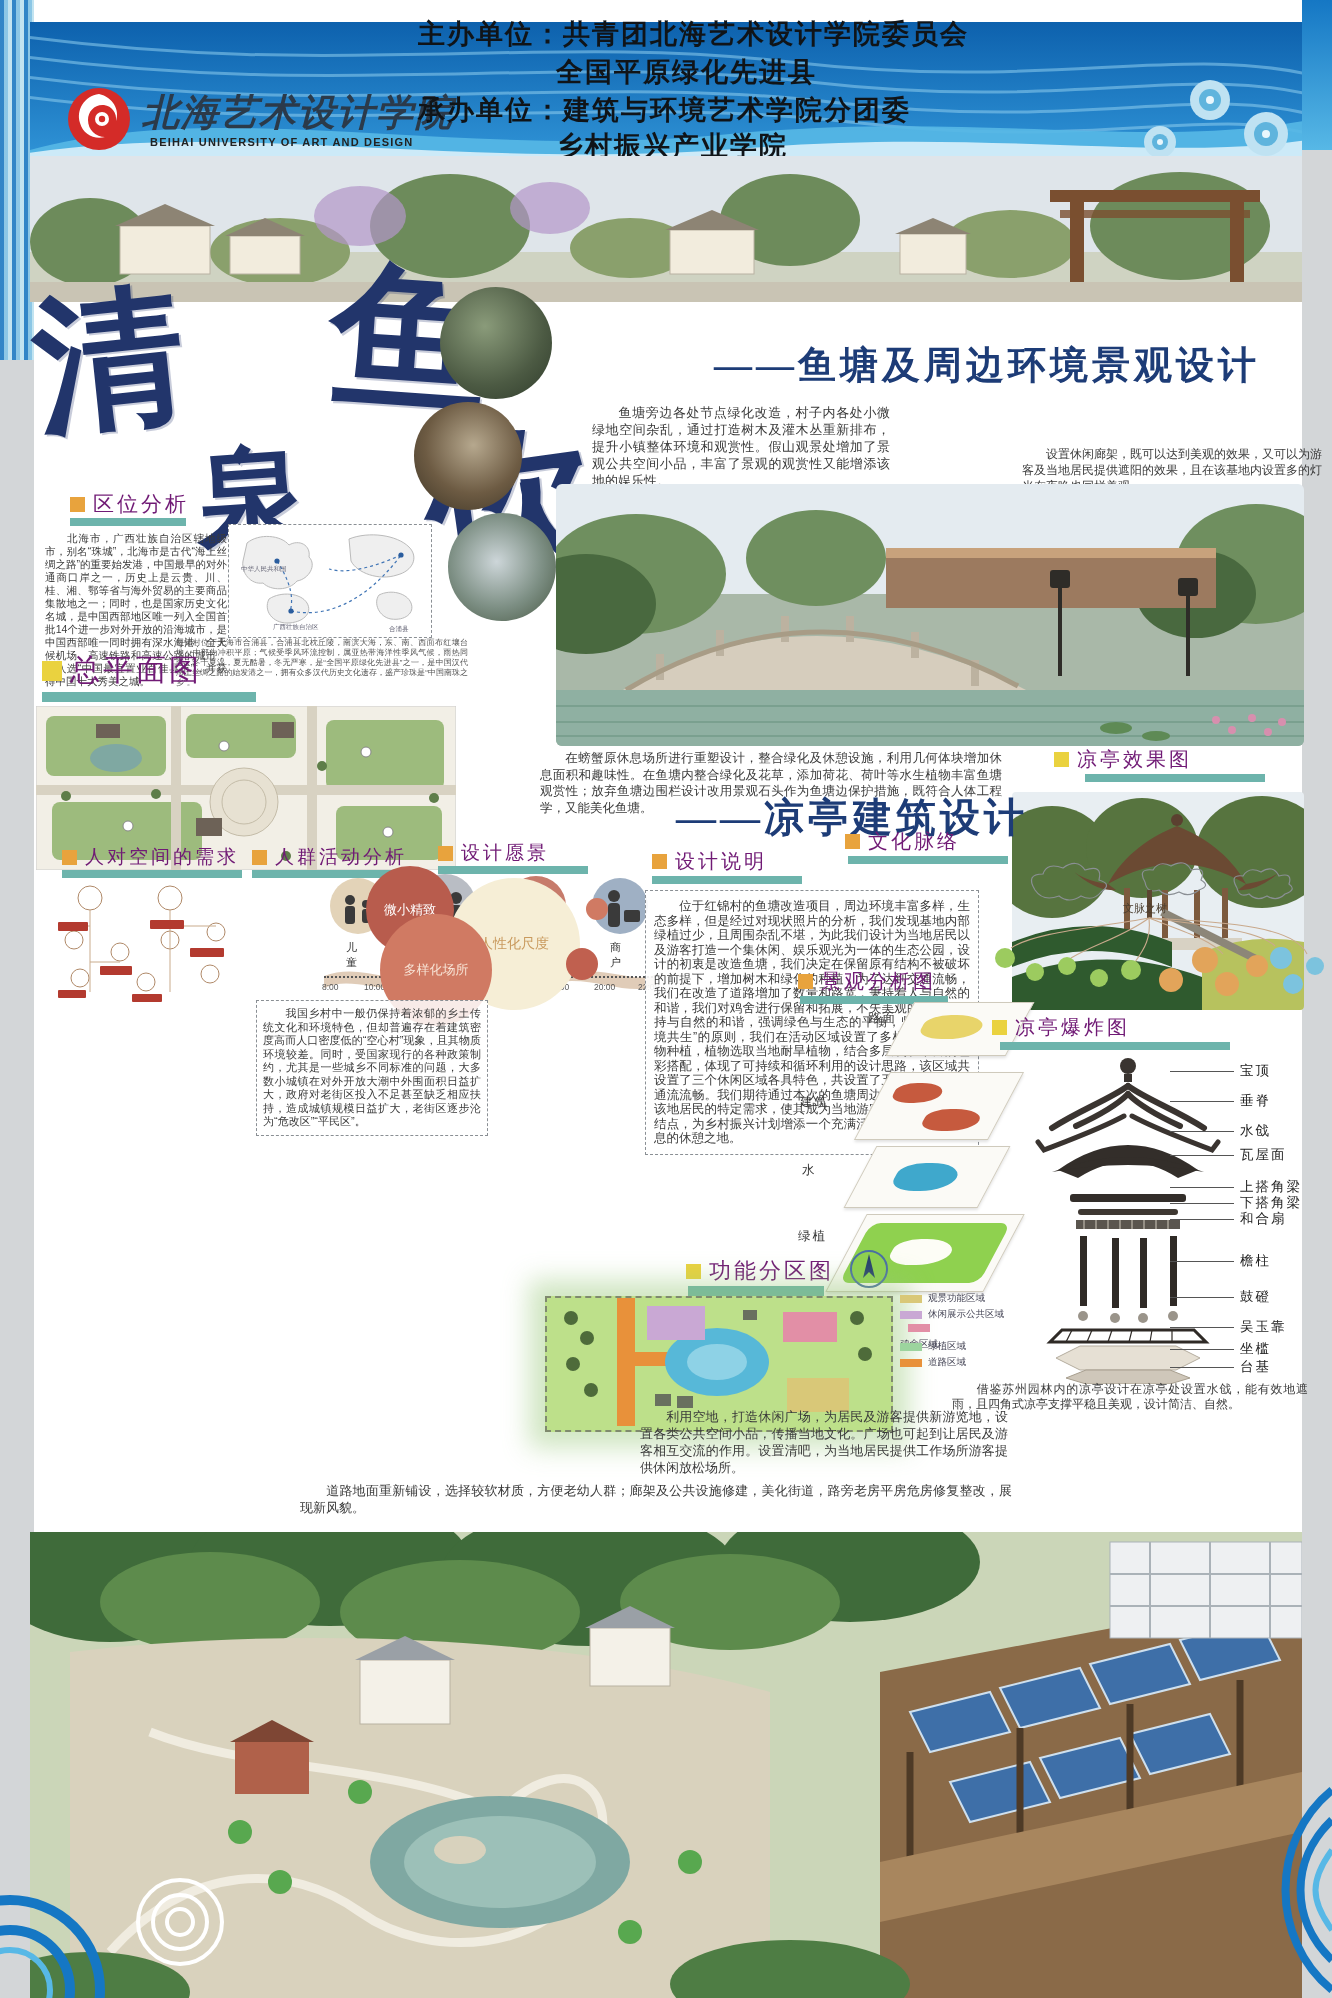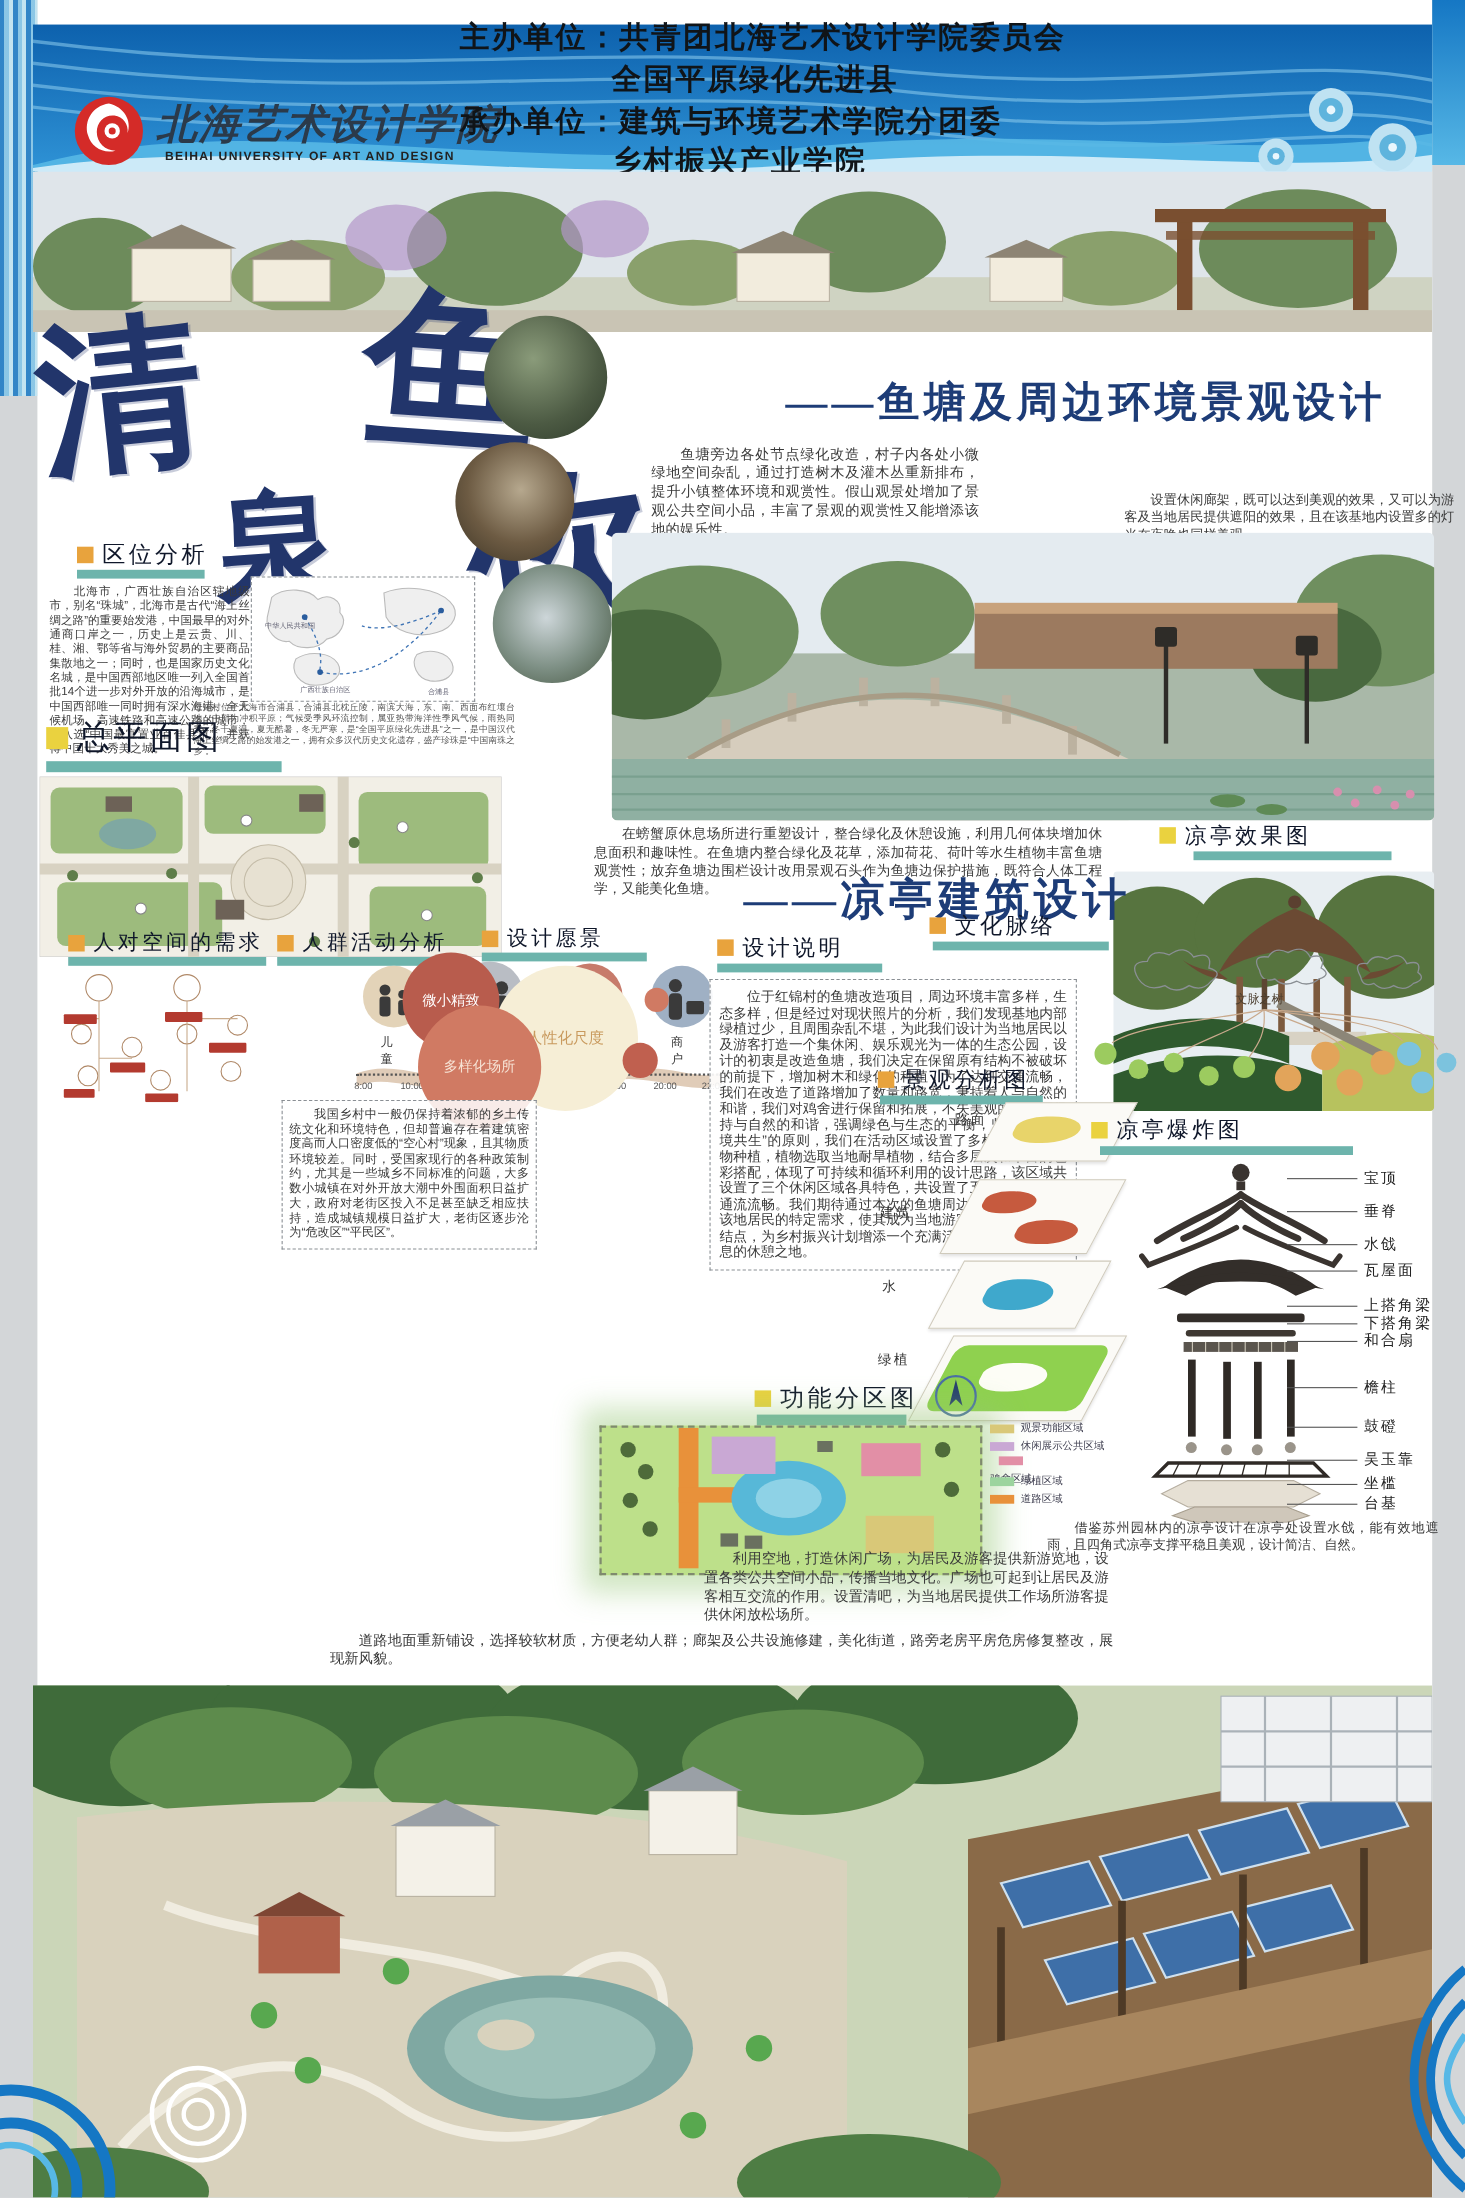--- a/index.html
+++ b/index.html
@@ -16,21 +16,21 @@
   .hdr{left:30px;top:22px;width:1272px;height:134px;overflow:hidden;}
   .logo-swirl{left:66px;top:86px;width:66px;height:66px;}
   .uni-cn{left:142px;top:88px;font-family:"Liberation Serif","DejaVu Serif",serif;
     font-size:37px;font-weight:bold;font-style:italic;color:#2b3a4a;letter-spacing:2px;}
   .uni-en{left:150px;top:136px;font-size:11px;letter-spacing:1.2px;color:#222;font-weight:bold;}
   .org-line{font-size:27px;font-weight:bold;color:#101418;letter-spacing:2px;}
   
   .sec-h{display:flex;align-items:center;gap:8px;}
   .sq{width:15px;height:15px;background:#e8a33d;flex:0 0 auto;}
   .sq.yellow{background:#ead23f;}
-  .sec-t{color:#0f172a;font-size:21px;letter-spacing:3px;white-space:nowrap;}
+  .sec-t{color:#701a75;font-size:21px;letter-spacing:3px;white-space:nowrap;}
   .bar{height:8px;background:#6db4ac;}
   .big-head{font-family:"Liberation Serif","DejaVu Serif",serif;font-weight:bold;color:#1d3c77;letter-spacing:4px;}
   .para{font-size:13px;line-height:17px;text-align:justify;color:#3a3a3a;}
   .para .ind{display:inline-block;width:2em;}
   .dashed{border:1px dashed #8a8f94;}
   
   .cal{font-family:"Liberation Serif","DejaVu Serif",serif;font-weight:900;color:#22356b;
        text-shadow:2px 2px 0 rgba(34,53,107,.25);line-height:1;}
   
   .circ{border-radius:50%;overflow:hidden;}

